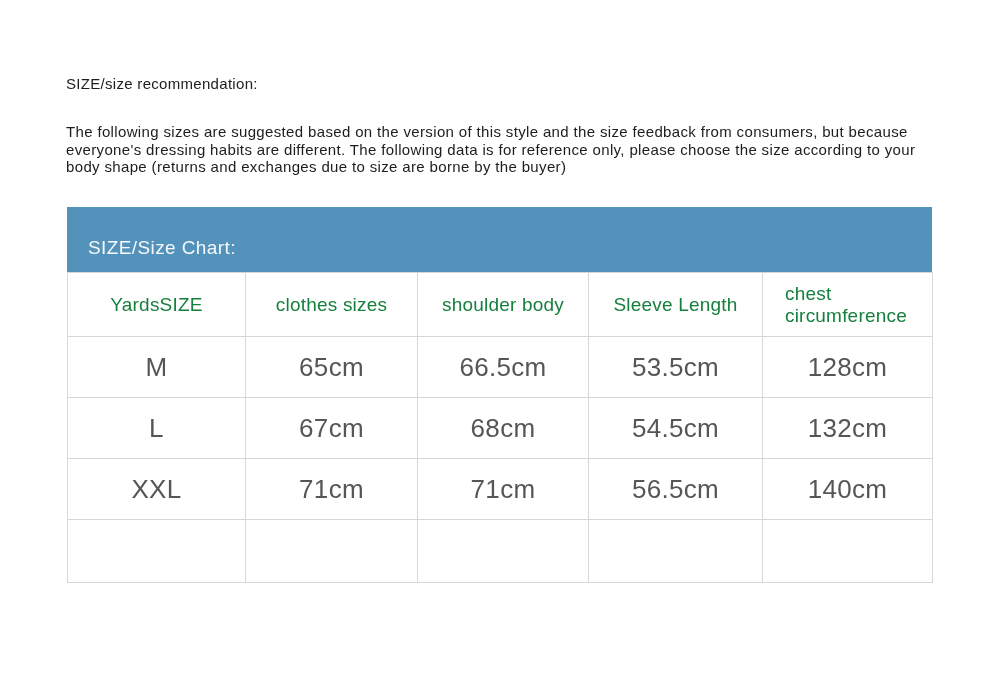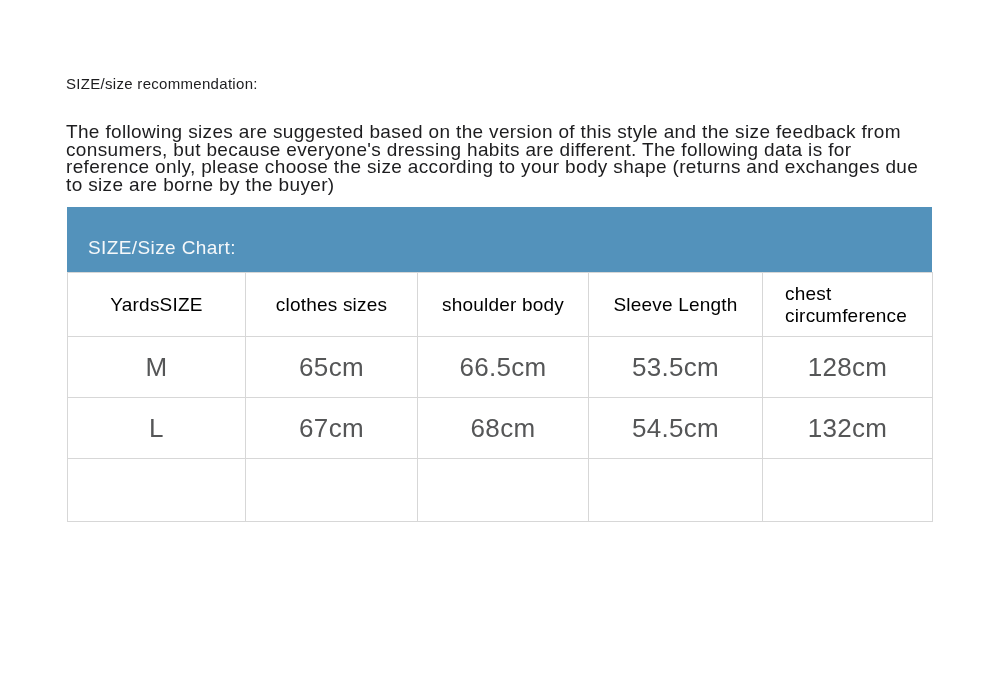--- a/index.html
+++ b/index.html
@@ -18,21 +18,21 @@
     top: 75px;
     font-size: 15px;
     letter-spacing: 0.3px;
     color: #1d1d1f;
   }
   .size-description {
     position: absolute;
     left: 66px;
     top: 123px;
     width: 868px;
-    font-size: 19px;
+    font-size: 15px;
     line-height: 17.5px;
     letter-spacing: 0.35px;
     color: #1d1d1f;
   }
   .chart-title-bar {
     position: absolute;
     left: 67px;
     top: 207px;
     width: 865px;
     height: 81px;
@@ -58,21 +58,21 @@
   table.size-table td, table.size-table th {
     border: 1px solid #d7d7d7;
     text-align: center;
     vertical-align: middle;
     overflow: hidden;
   }
   tr.header-row { height: 64px; }
   tr.header-row th {
     font-weight: normal;
     font-size: 19px;
-    color: #000000;
+    color: #15803d;
     letter-spacing: 0.2px;
   }
   tr.header-row th.col-chest {
     text-align: left;
     padding-left: 22px;
     line-height: 1.12;
   }
   tr.data-row { height: 61px; }
   tr.data-row td {
     font-size: 26px;
@@ -115,20 +115,27 @@
       <td>53.5cm</td>
       <td>128cm</td>
     </tr>
     <tr class="data-row">
       <td>L</td>
       <td>67cm</td>
       <td>68cm</td>
       <td>54.5cm</td>
       <td>132cm</td>
     </tr>
+    <tr class="data-row">
+      <td>XXL</td>
+      <td>71cm</td>
+      <td>71cm</td>
+      <td>56.5cm</td>
+      <td>140cm</td>
+    </tr>
     <tr class="empty-row">
       <td></td>
       <td></td>
       <td></td>
       <td></td>
       <td></td>
     </tr>
   </tbody>
 </table>
 

